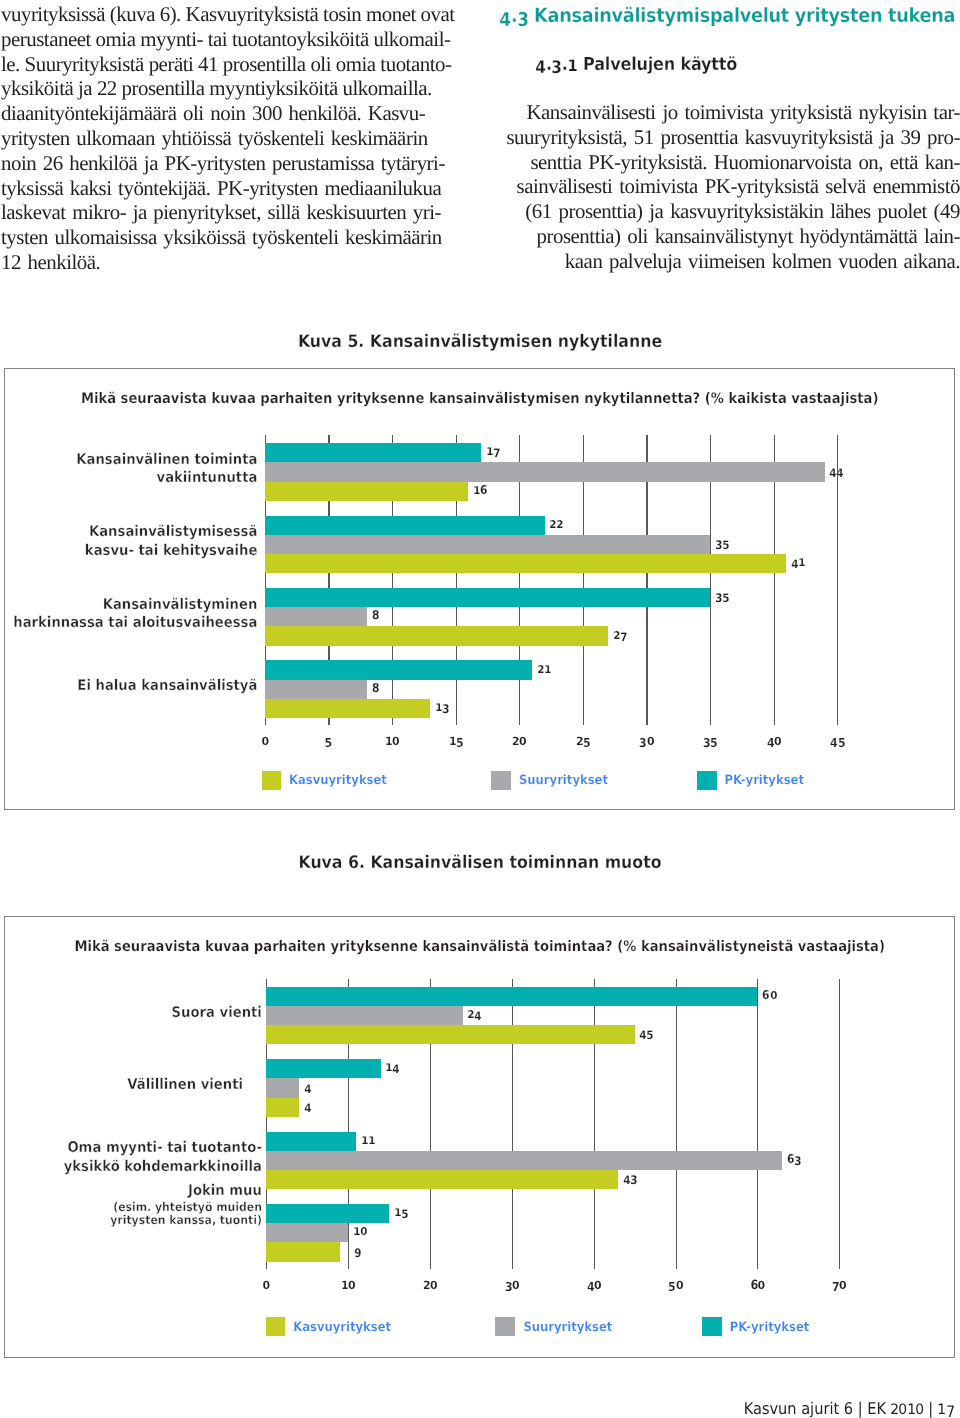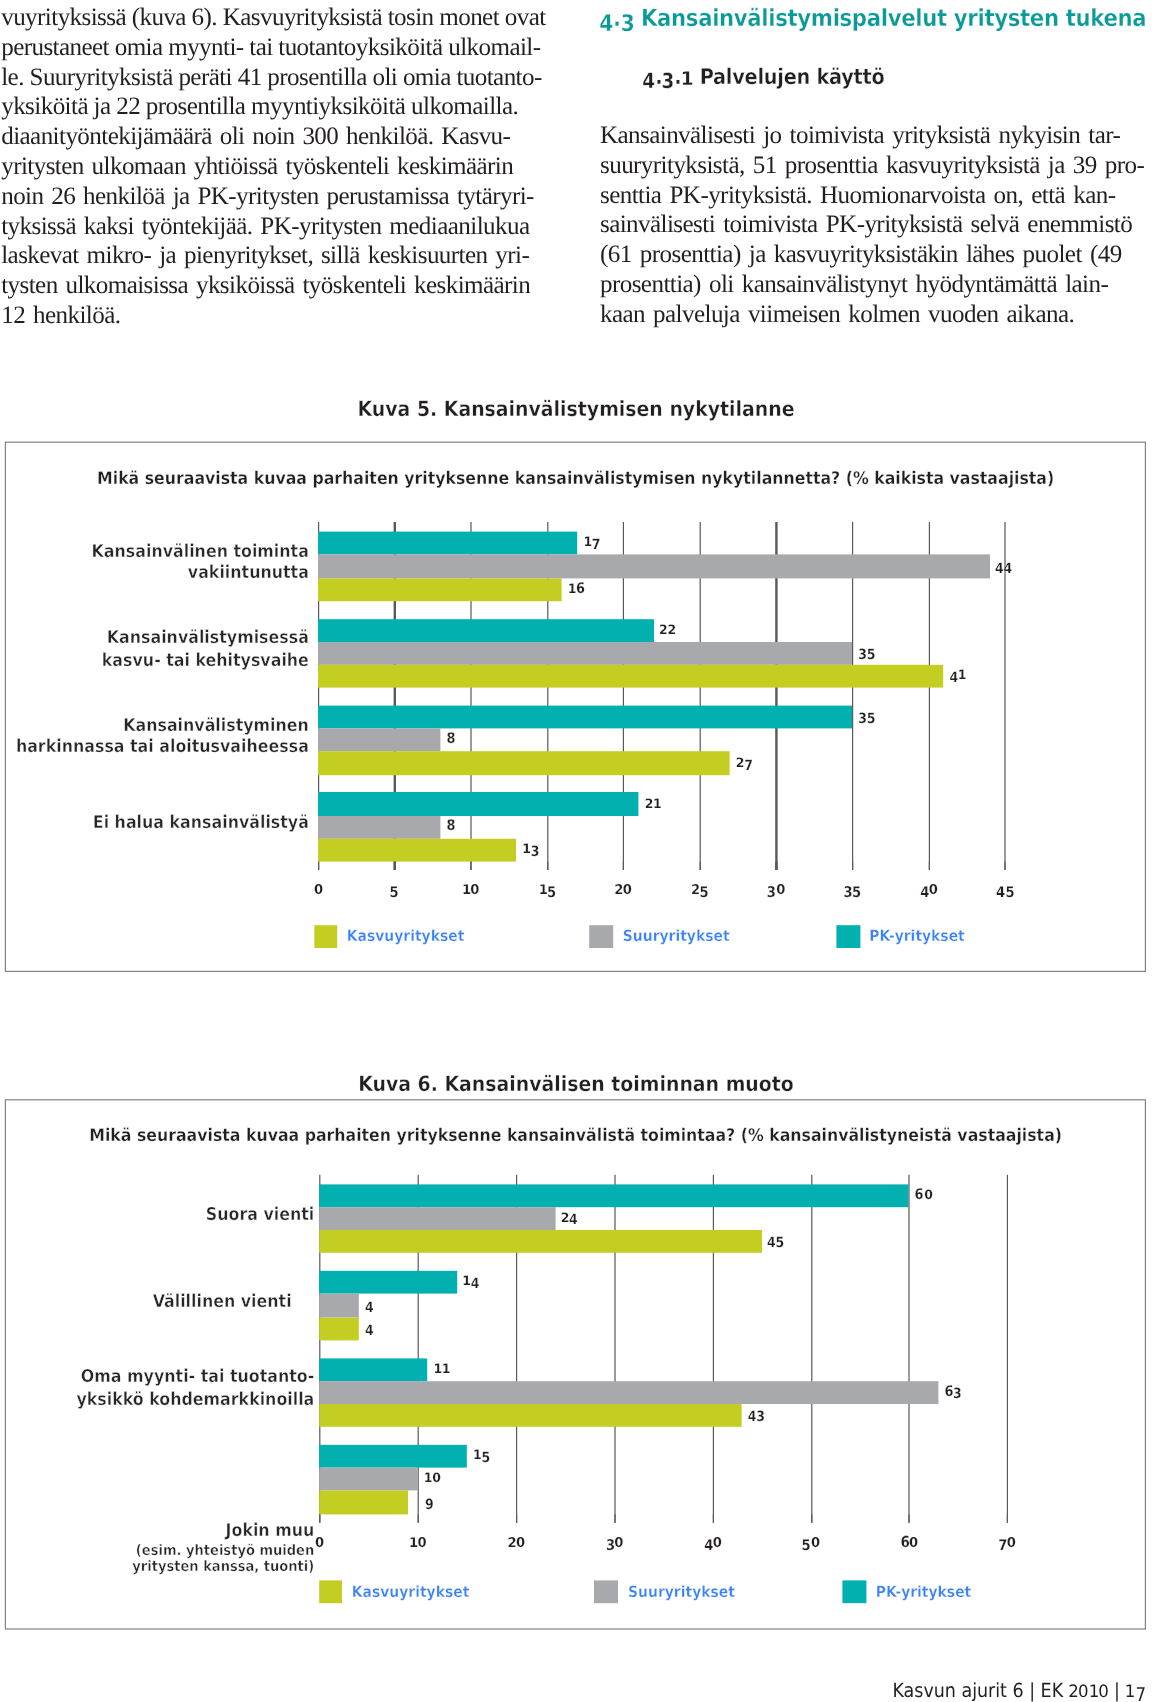--- a/index.html
+++ b/index.html
@@ -9,21 +9,21 @@
        -webkit-font-smoothing:antialiased;text-rendering:geometricPrecision;}
   .page{position:relative;width:960px;height:1418px;background:#fff;will-change:transform;}
 
   
   .col{position:absolute;font-family:"Liberation Serif","DejaVu Serif",serif;
        color:#231f20;font-size:20.9px;letter-spacing:-0.48px;}
   .col .ln{white-space:pre;height:24.8px;line-height:24.8px;}
   .col .ln.wide{word-spacing:1.8px;}
   #col-right .ln.wide{word-spacing:2.0px;}
   #col-left{left:1px;top:2px;width:464px;}
-  #col-right{left:500px;top:100px;width:460px;}
+  #col-right{left:500px;top:100px;width:460px;text-align:right;}
 
   .sec-head{position:absolute;left:500px;top:3.5px;
             font-family:"DejaVu Sans Condensed","DejaVu Sans",sans-serif;font-weight:bold;
             font-size:19.7px;letter-spacing:-0.29px;color:#0b9a97;white-space:pre;-webkit-text-stroke:0.26px #ffffff;}
   .sub-head{position:absolute;left:500px;top:53.5px;
             font-family:"DejaVu Sans Condensed","DejaVu Sans",sans-serif;font-weight:bold;
             font-size:17.9px;letter-spacing:-0.2px;color:#231f20;white-space:pre;margin-left:36px;-webkit-text-stroke:0.26px #ffffff;}
 
   
   .fig-title{position:absolute;width:960px;text-align:center;
@@ -167,21 +167,21 @@
       <div class="tick" style="left: 837.335px; top: 717.94px; height: 7.5px;"></div>
       <div class="xtick-label" style="left: 837.635px; top: 735px;"><span class="osf"><span class="d d-desc">4</span><span class="d d-desc">5</span></span></div>
       <div class="legend-swatch" style="left: 261.5px; top: 770.5px; background: rgb(196, 206, 34);"></div>
       <div class="legend-label" style="left: 289px; top: 774.1px;">Kasvuyritykset</div>
       <div class="legend-swatch" style="left: 491px; top: 770.5px; background: rgb(167, 169, 172);"></div>
       <div class="legend-label" style="left: 519px; top: 774.1px;">Suuryritykset</div>
       <div class="legend-swatch" style="left: 697.4px; top: 770.5px; background: rgb(2, 176, 176);"></div>
       <div class="legend-label" style="left: 724.4px; top: 774.1px;">PK-yritykset</div>
     </div>
   <div id="figure-2">
-      <div class="fig-title" style="top: 895px; text-align: center;">Kuva 6. Kansainvälisen toiminnan muoto</div>
+      <div class="fig-title" style="top: 854px; text-align: center;">Kuva 6. Kansainvälisen toiminnan muoto</div>
       <div class="fig-box" style="top: 916px;">
         <div class="fig-sub">Mikä seuraavista kuvaa parhaiten yrityksenne kansainvälistä toimintaa? (% kansainvälistyneistä vastaajista)</div>
       </div>
       <div class="grid" style="left: 348.06px; top: 978.6px; height: 290.44px;"></div>
       <div class="grid" style="left: 429.92px; top: 978.6px; height: 290.44px;"></div>
       <div class="grid" style="left: 511.78px; top: 978.6px; height: 290.44px;"></div>
       <div class="grid" style="left: 593.64px; top: 978.6px; height: 290.44px;"></div>
       <div class="grid" style="left: 675.5px; top: 978.6px; height: 290.44px;"></div>
       <div class="grid" style="left: 757.36px; top: 978.6px; height: 290.44px;"></div>
       <div class="grid" style="left: 839.22px; top: 978.6px; height: 290.44px;"></div>
@@ -213,21 +213,21 @@
       <div class="catlabel" style="right: 698.1px; top: 1003.66px;">
         <div>Suora vienti</div>
       </div>
       <div class="catlabel" style="right: 717px; top: 1076.07px;">
         <div>Välillinen vienti</div>
       </div>
       <div class="catlabel" style="right: 698.1px; top: 1139.18px;">
         <div>Oma myynti- tai tuotanto-</div>
         <div>yksikkö kohdemarkkinoilla</div>
       </div>
-      <div class="catlabel" style="right: 698.1px; top: 1267px; margin-left: 31px;">
+      <div class="catlabel" style="right: 698.1px; top: 1182px; margin-left: 31px;">
         <div>Jokin muu</div>
         <span class="sub">(esim. yhteistyö muiden</span>
         <span class="sub">yritysten kanssa, tuonti)</span>
       </div>
       <div class="tick" style="left: 266.2px; top: 1261.54px; height: 7.5px;"></div>
       <div class="xtick-label" style="left: 266.5px; top: 1278.6px;"><span class="osf"><span class="d d-x">0</span></span></div>
       <div class="tick" style="left: 348.06px; top: 1261.54px; height: 7.5px;"></div>
       <div class="xtick-label" style="left: 348.36px; top: 1278.6px;"><span class="osf"><span class="d d-x">1</span><span class="d d-x">0</span></span></div>
       <div class="tick" style="left: 429.92px; top: 1261.54px; height: 7.5px;"></div>
       <div class="xtick-label" style="left: 430.22px; top: 1278.6px;"><span class="osf"><span class="d d-x">2</span><span class="d d-x">0</span></span></div>

